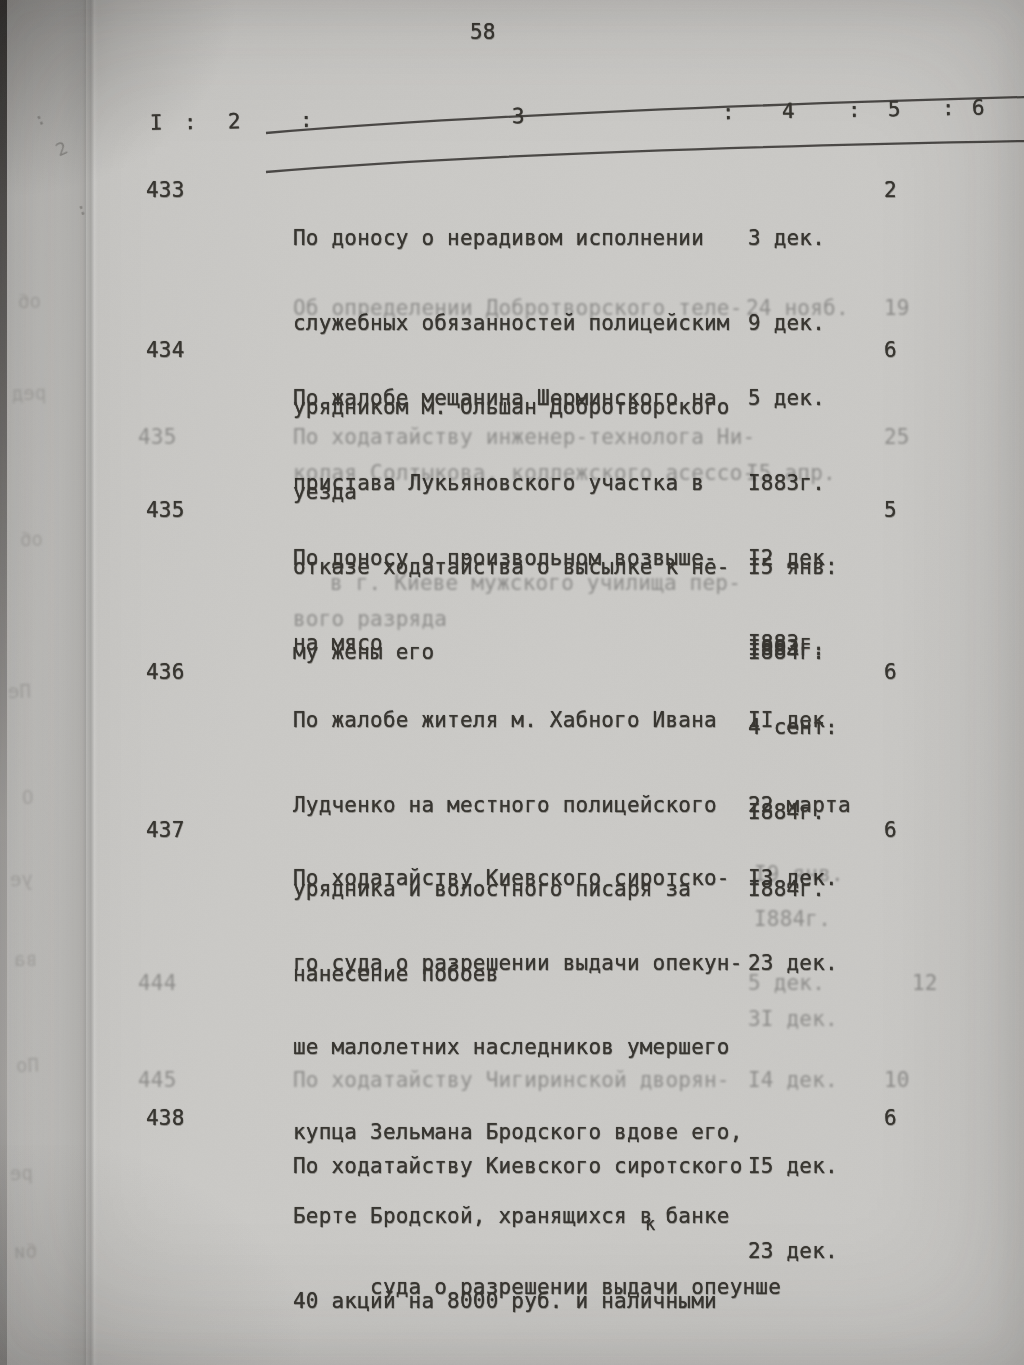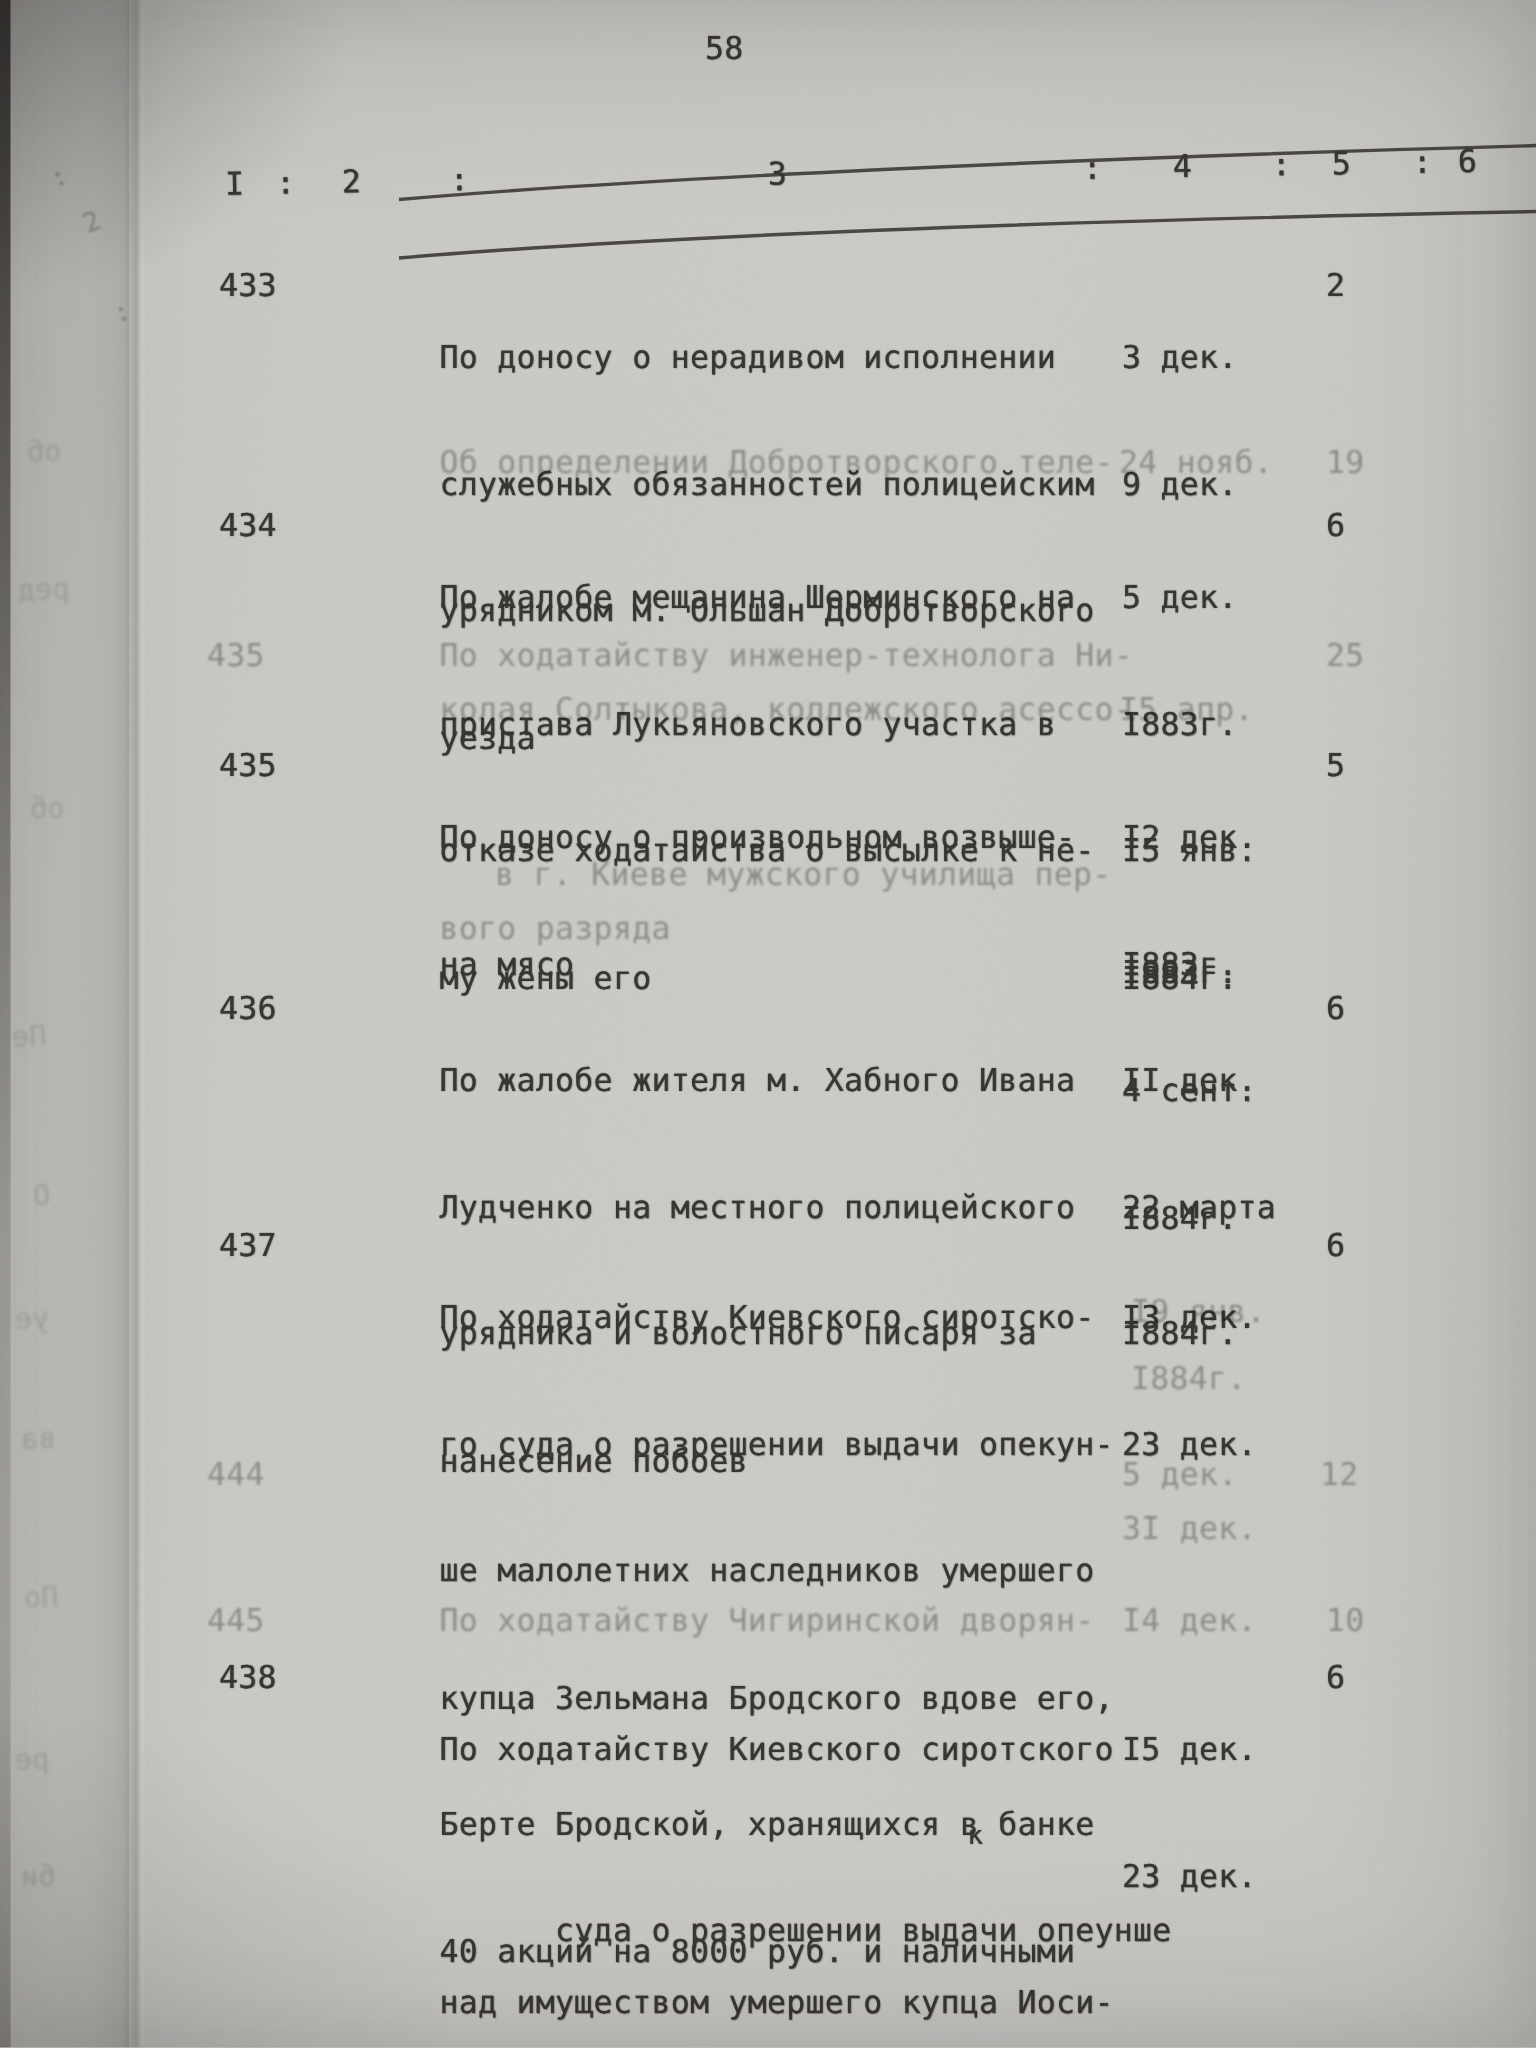--- a/index.html
+++ b/index.html
@@ -198,21 +198,20 @@
 </div>
 
 <div class="entry typed" style="top:1100px">
   <div class="col-no tl">438</div>
   <div class="col-desc">
     <div class="tl">По ходатайству Киевского сиротского</div>
     <div class="tl" style="position:relative">
       <span>суда о разрешении выдачи опеунше</span>
       <span class="sup-k">к</span>
     </div>
-    <div class="tl">над имуществом умершего купца Иоси-</div>
     
     
     
   </div>
   <div class="col-dates">
     <div class="tl">I5 дек.</div>
     <div class="tl">23 дек.</div>
   </div>
   <div class="col-cnt tl">6</div>
 </div>
@@ -229,21 +228,21 @@
 <span class="ghost" style="left:746px;top:461px">I5 апр.</span>
 
 <span class="ghost" style="left:330px;top:571px">в г. Киеве мужского училища пер-</span>
 <span class="ghost" style="left:293px;top:607px">вого разряда</span>
 
 <span class="ghost" style="left:754px;top:862px">I9 янв.</span>
 <span class="ghost" style="left:754px;top:907px">I884г.</span>
 
 <span class="ghost" style="left:138px;top:971px">444</span>
 <span class="ghost" style="left:748px;top:971px">5 дек.</span>
-<span class="ghost" style="left:880px;top:971px">12</span>
+<span class="ghost" style="left:912px;top:971px">12</span>
 <span class="ghost" style="left:748px;top:1007px">3I дек.</span>
 
 <span class="ghost" style="left:138px;top:1068px">445</span>
 <span class="ghost" style="left:293px;top:1068px">По ходатайству Чигиринской дворян-</span>
 <span class="ghost" style="left:748px;top:1068px">I4 дек.</span>
 <span class="ghost" style="left:884px;top:1068px">10</span>
 
 <span class="ghost-mirror" style="left:18px;top:290px">об</span>
 <span class="ghost-mirror" style="left:12px;top:382px">ред</span>
 <span class="ghost-mirror" style="left:20px;top:528px">об</span>

